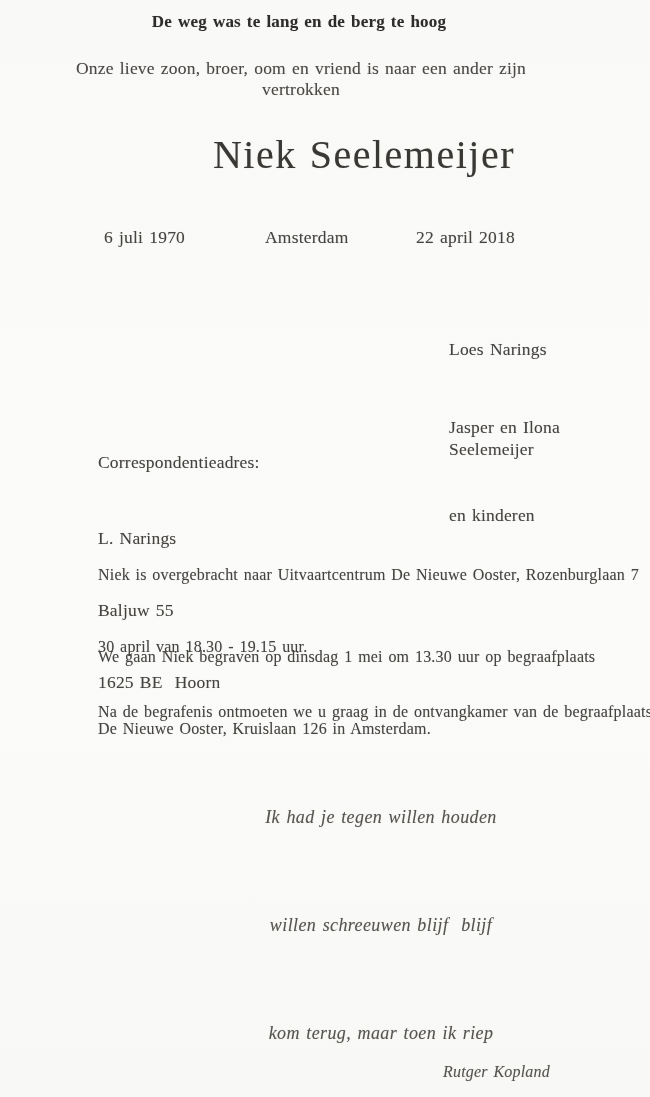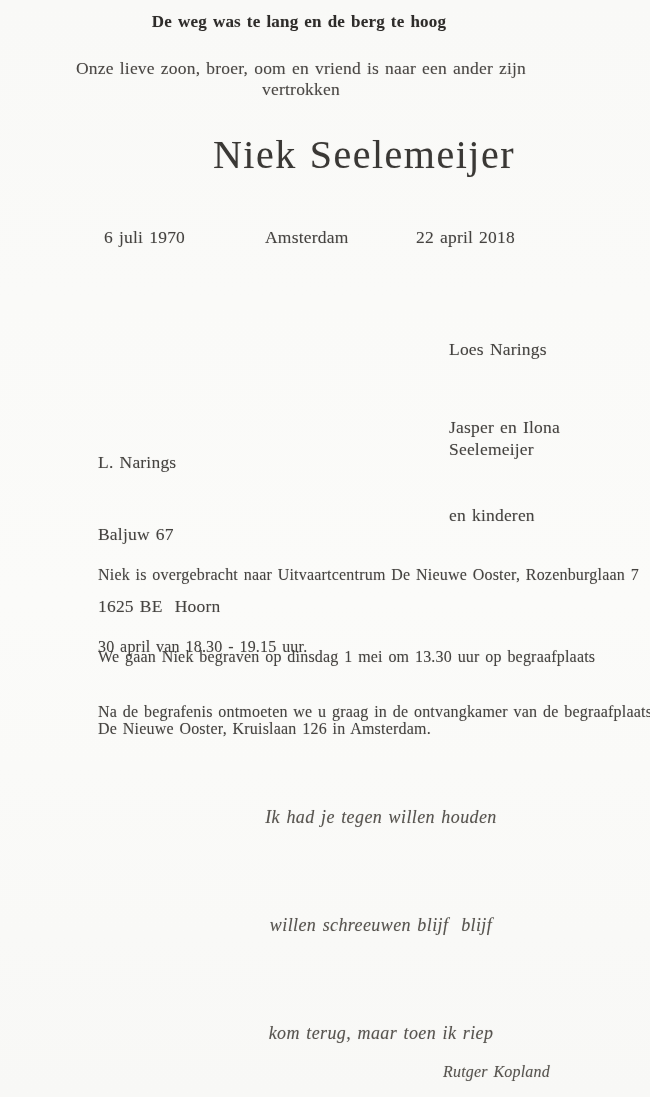--- a/index.html
+++ b/index.html
@@ -136,22 +136,23 @@
     <span class="death-date">22 april 2018</span>
   </div>
 
   <div class="relatives txt">
     <div class="relative-line first">Loes Narings</div>
     <div class="relative-line">Jasper en Ilona Seelemeijer</div>
     <div class="relative-line indent">en kinderen</div>
   </div>
 
   <div class="correspondence txt">
+    <div class="label">Correspondentieadres:</div>
     <div class="addr-line">L. Narings</div>
-    <div class="addr-line">Baljuw 67</div>
+    <div class="addr-line">Baljuw 55</div>
     <div class="addr-line">1625 BE  Hoorn</div>
   </div>
 
   <div class="para para-1 txt">
     <div class="para-line">Niek is overgebracht naar Uitvaartcentrum De Nieuwe Ooster, Rozenburglaan 7</div>
     <div class="para-line">30 april van 18.30 - 19.15 uur.</div>
   </div>
 
   <div class="para para-2 txt">
     <div class="para-line">We gaan Niek begraven op dinsdag 1 mei om 13.30 uur op begraafplaats</div>

